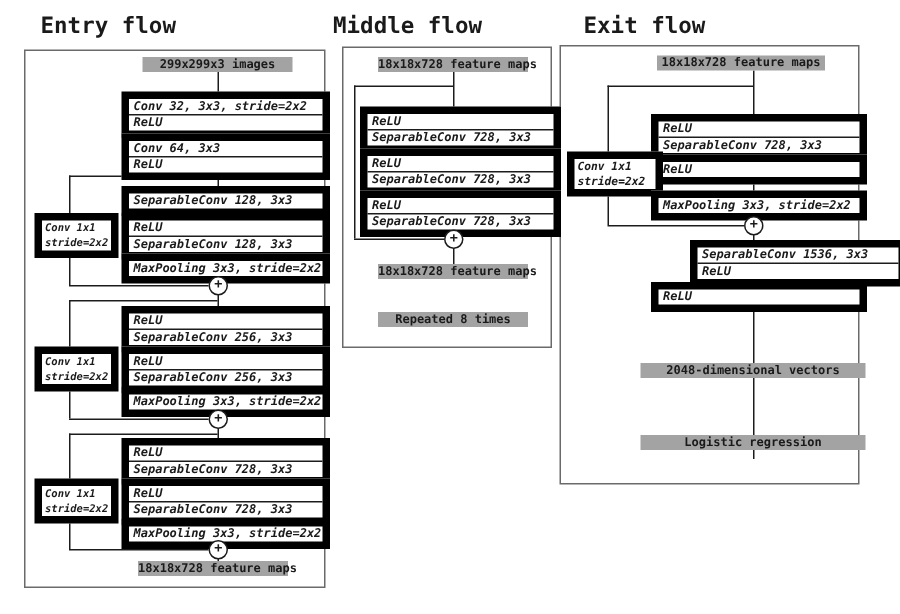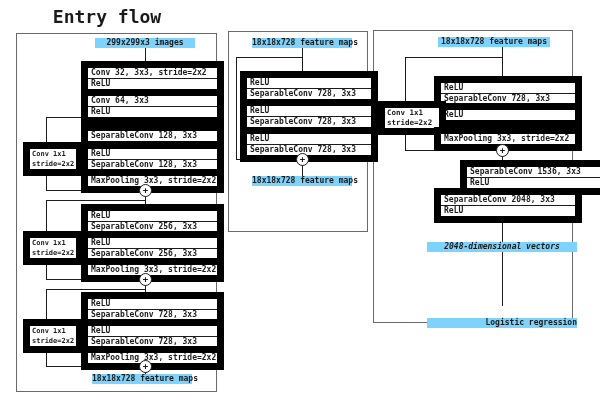--- a/index.html
+++ b/index.html
@@ -1,52 +1,54 @@
 <!DOCTYPE html>
 <html><head>
 <meta charset="utf-8">
 <style>
   html,body{margin:0;padding:0;background:#fff;}
   #canvas{
     position:relative;width:600px;height:409px;background:#ffffff;overflow:hidden;
     font-family:"DejaVu Sans Mono","Liberation Mono",monospace;color:#1a1a1a;
   }
   .title{
-    position:absolute;font-size:18px;font-weight:bold;text-align:center;
+    position:absolute;font-size:15px;font-weight:bold;text-align:left;
     white-space:nowrap;height:16px;line-height:16px;
   }
   .panel{position:absolute;border:1px solid #6a6a6a;background:transparent;box-sizing:border-box;}
   .vl{position:absolute;width:1px;background:#1c1c1c;}
   .hl{position:absolute;height:1px;background:#1c1c1c;}
   .box{
-    position:absolute;border:7px solid #000000;background:#fff;box-sizing:content-box;
+    position:absolute;border:5px solid #000000;background:#fff;box-sizing:content-box;font-style:italic;
   }
   .row{
     height:10px;line-height:10px;font-size:8px;font-weight:bold;
     padding-left:3px;white-space:nowrap;
   }
   .row + .row{border-top:1px solid #1c1c1c;}
   .skipbox .row{font-size:7px;padding-left:2px;}
   .skipbox.big .row{font-size:7.5px;}
   .plus{
     position:absolute;width:13px;height:13px;border:1px solid #1c1c1c;border-radius:50%;
     background:#fff;box-sizing:border-box;text-align:center;font-size:9px;font-weight:bold;
     line-height:11px;
   }
   .lbl{
     position:absolute;font-size:8px;font-weight:bold;text-align:center;height:10px;
-    line-height:10px;white-space:nowrap;background:#7dd3fc;
+    line-height:10px;white-space:nowrap;background:#a3a3a3;
   }
 </style>
 </head>
 <body>
 
 <div id="canvas">
 
   <div class="title" style="left:27px;top:9px;width:160px;">Entry flow</div>
+  <div class="title" style="left:222px;top:9px;width:160px;">Middle flow</div>
+  <div class="title" style="left:389px;top:9px;width:160px;">Exit flow</div>
 
   <div class="panel" style="left:16px;top:33px;width:201px;height:359px;"></div>
   <div class="panel" style="left:228px;top:31px;width:140px;height:201px;"></div>
   <div class="panel" style="left:373px;top:30px;width:200px;height:293px;"></div>
 
   <i class="vl" style="left:145px;top:48px;height:328px;"></i>
 
   <i class="hl" style="left:46px;top:117px;width:99px;"></i>
   <i class="vl" style="left:46px;top:117px;height:73px;"></i>
   <i class="hl" style="left:46px;top:190px;width:93px;"></i>
@@ -154,20 +156,21 @@
 
   <div class="box" style="left:240px;top:127px;width:124px;">
     <div class="row">ReLU</div>
     <div class="row">SeparableConv 728, 3x3</div>
   </div>
 
   <div class="plus" style="left:296px;top:153px;">+</div>
 
   <div class="lbl" style="left:252px;top:176px;width:100px;">18x18x728 feature maps</div>
 
+  <div class="lbl" style="left:252px;top:208px;width:100px;">Repeated 8 times</div>
 
   <i class="vl" style="left:502px;top:47px;height:259px;"></i>
   <i class="hl" style="left:405px;top:57px;width:97px;"></i>
   <i class="vl" style="left:405px;top:57px;height:93px;"></i>
   <i class="hl" style="left:405px;top:150px;width:91px;"></i>
 
   <div class="lbl" style="left:438px;top:37px;width:112px;">18x18x728 feature maps</div>
 
   <div class="box" style="left:434px;top:76px;width:134px;">
     <div class="row">ReLU</div>
@@ -188,23 +191,22 @@
   </div>
 
   <div class="plus" style="left:496px;top:144px;">+</div>
 
   <div class="box" style="left:460px;top:160px;width:134px;">
     <div class="row">SeparableConv 1536, 3x3</div>
     <div class="row">ReLU</div>
   </div>
 
   <div class="box" style="left:434px;top:188px;width:134px;">
-    <div class="row">SeparableConv 2048, 3x3</div>
-    <div class="row">ReLU</div>
-  </div>
-
-
-  <div class="lbl" style="left:427px;top:242px;width:150px;font-style:italic;">2048-dimensional vectors</div>
-
-
-  <div class="lbl" style="left:427px;top:318px;width:150px;text-align:right;">Logistic regression</div>
+    <div class="row">ReLU</div>
+  </div>
+
+
+  <div class="lbl" style="left:427px;top:242px;width:150px;">2048-dimensional vectors</div>
+
+
+  <div class="lbl" style="left:427px;top:290px;width:150px;">Logistic regression</div>
 
 </div>
 
 </body></html>

